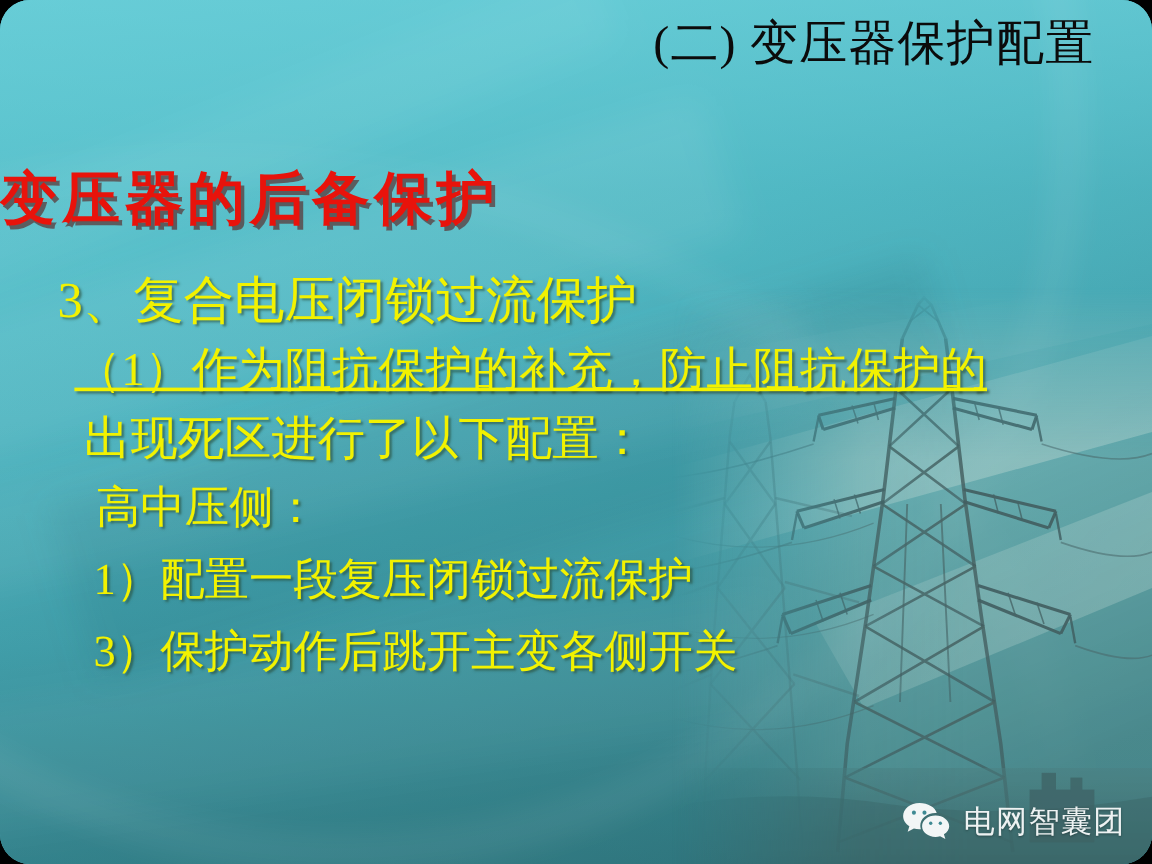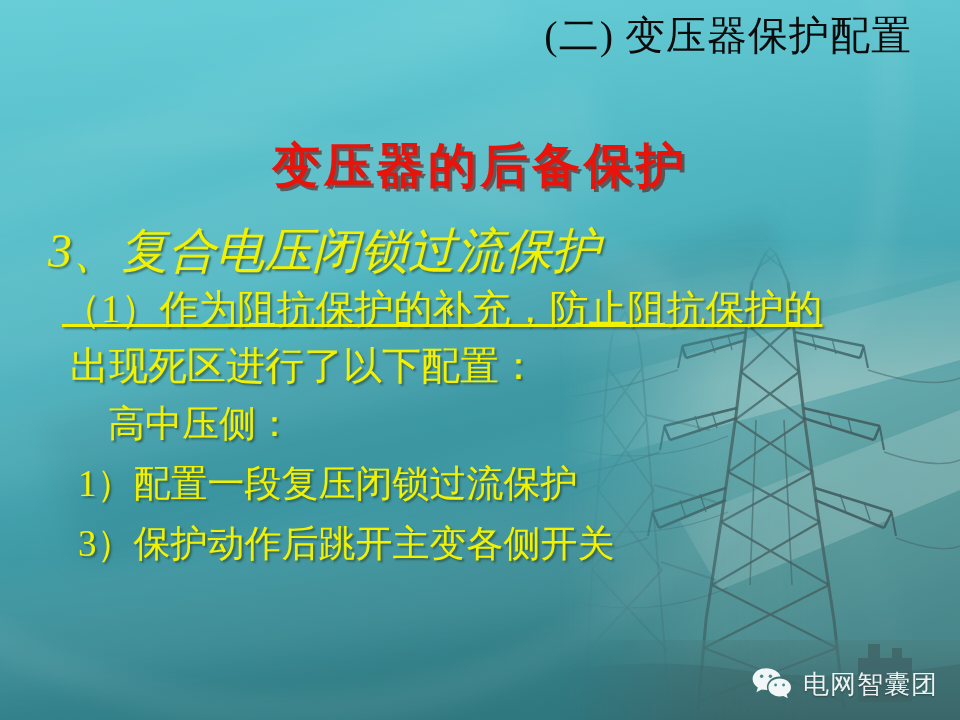--- a/index.html
+++ b/index.html
@@ -8,20 +8,21 @@
     padding: 0;
     background: #000;
   }
   #slide {
     position: relative;
     width: 960px;
     height: 720px;
     overflow: hidden;
     font-family: "Liberation Serif", "DejaVu Serif", serif;
     background: #4FB7C4;
+    border-radius: 25px;
   }
 
   
   .bg-base {
     position: absolute;
     inset: 0;
     background:
       linear-gradient(160deg,
         #5FC6D0 0%,
         #57C0CB 18%,
@@ -91,53 +92,53 @@
     font-size: 40px;
     line-height: 1.1;
     color: #0b0b0b;
     letter-spacing: 1px;
     white-space: nowrap;
   }
   .title {
     position: absolute;
     left: 0; right: 0;
     top: 134px;
-    text-align: center;
+    text-align: left;
     font-size: 48px;
     font-weight: bold;
     color: #E8130B;
     letter-spacing: 4px;
     text-shadow: 3px 3px 0 rgba(90,10,5,0.55);
   }
 
   .body-block {
     position: absolute;
     left: 0;
     top: 222px;
     width: 960px;
   }
   .line {
     color: #F2F200;
     white-space: nowrap;
     text-shadow: 2px 2px 2px rgba(35,60,35,0.55);
     letter-spacing: 0px;
   }
-  .lvl0 { font-size: 48px; line-height: 58px; padding-left: 48px; font-style: italic; }
+  .lvl0 { font-size: 42px; line-height: 58px; padding-left: 48px; }
   .lvl1 { font-size: 39px; line-height: 57px; padding-left: 62px; text-decoration: underline; }
   .lvl1b{ font-size: 39px; line-height: 57px; padding-left: 70px; }
-  .lvl2 { font-size: 37px; line-height: 60px; padding-left: 108px; }
+  .lvl2 { font-size: 37px; line-height: 60px; padding-left: 80px; }
   .lvl3 { font-size: 37px; line-height: 60px; padding-left: 78px; }
 
   
   .watermark {
     position: absolute;
     right: 22px;
     bottom: 18px;
     display: flex;
-    align-items: flex-start;
+    align-items: flex-end;
     gap: 10px;
   }
   .wm-label {
     color: #EDF2F2;
     font-size: 26px;
     font-family: "Liberation Sans", "DejaVu Sans", sans-serif;
     letter-spacing: 1px;
     text-shadow: 0 1px 2px rgba(0,0,0,0.35);
   }
   .wm-icon { width: 42px; height: 34px; display:block; }

